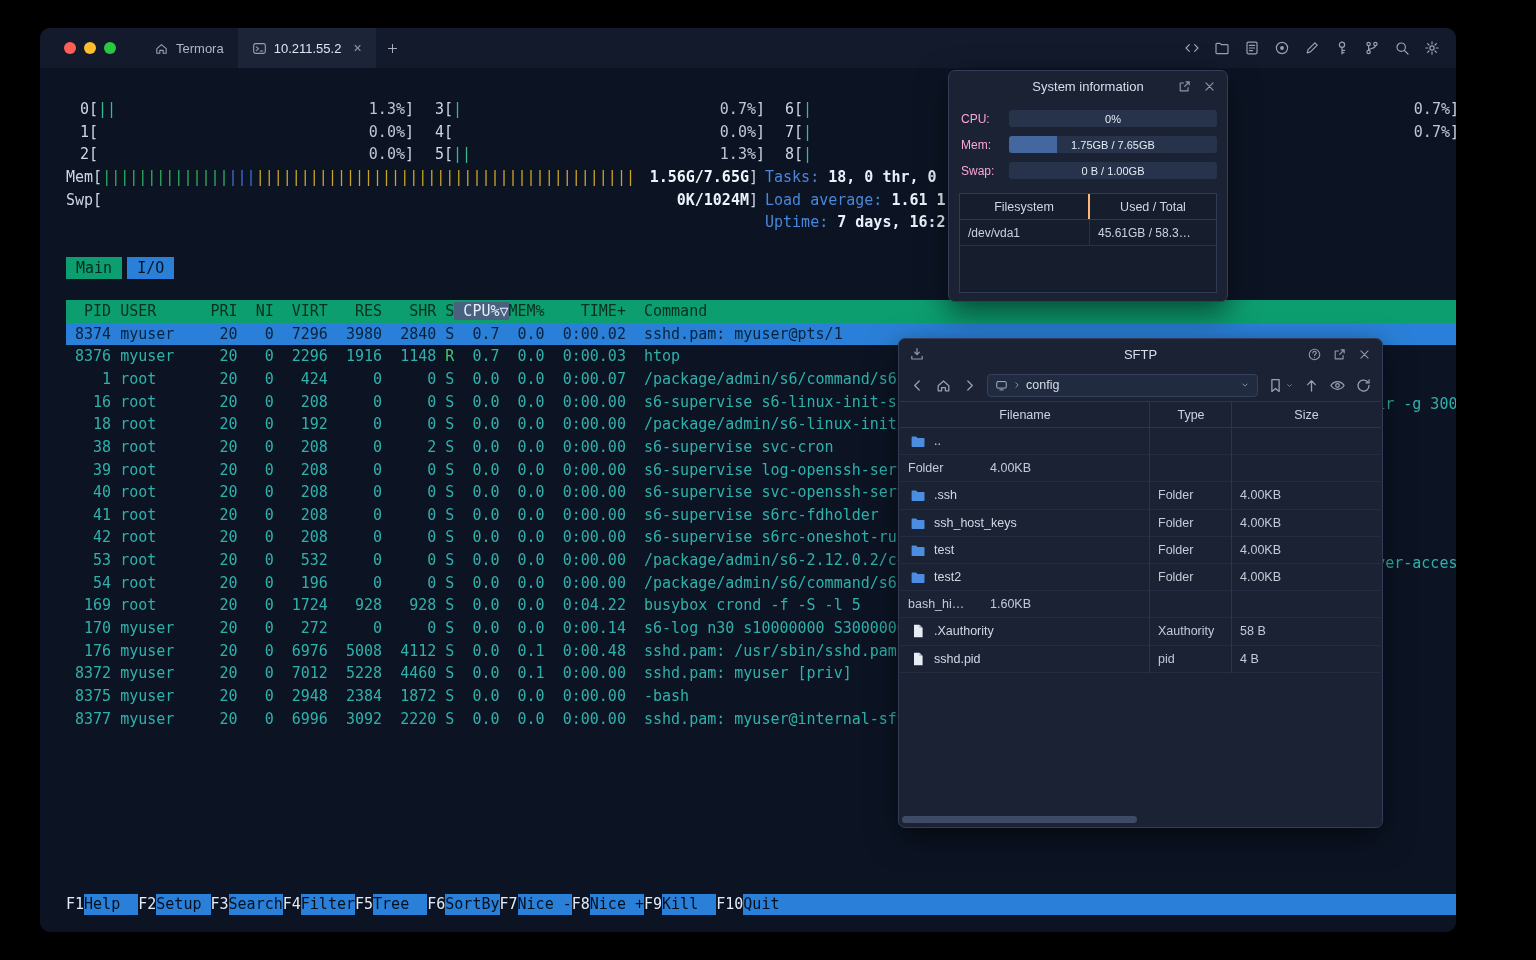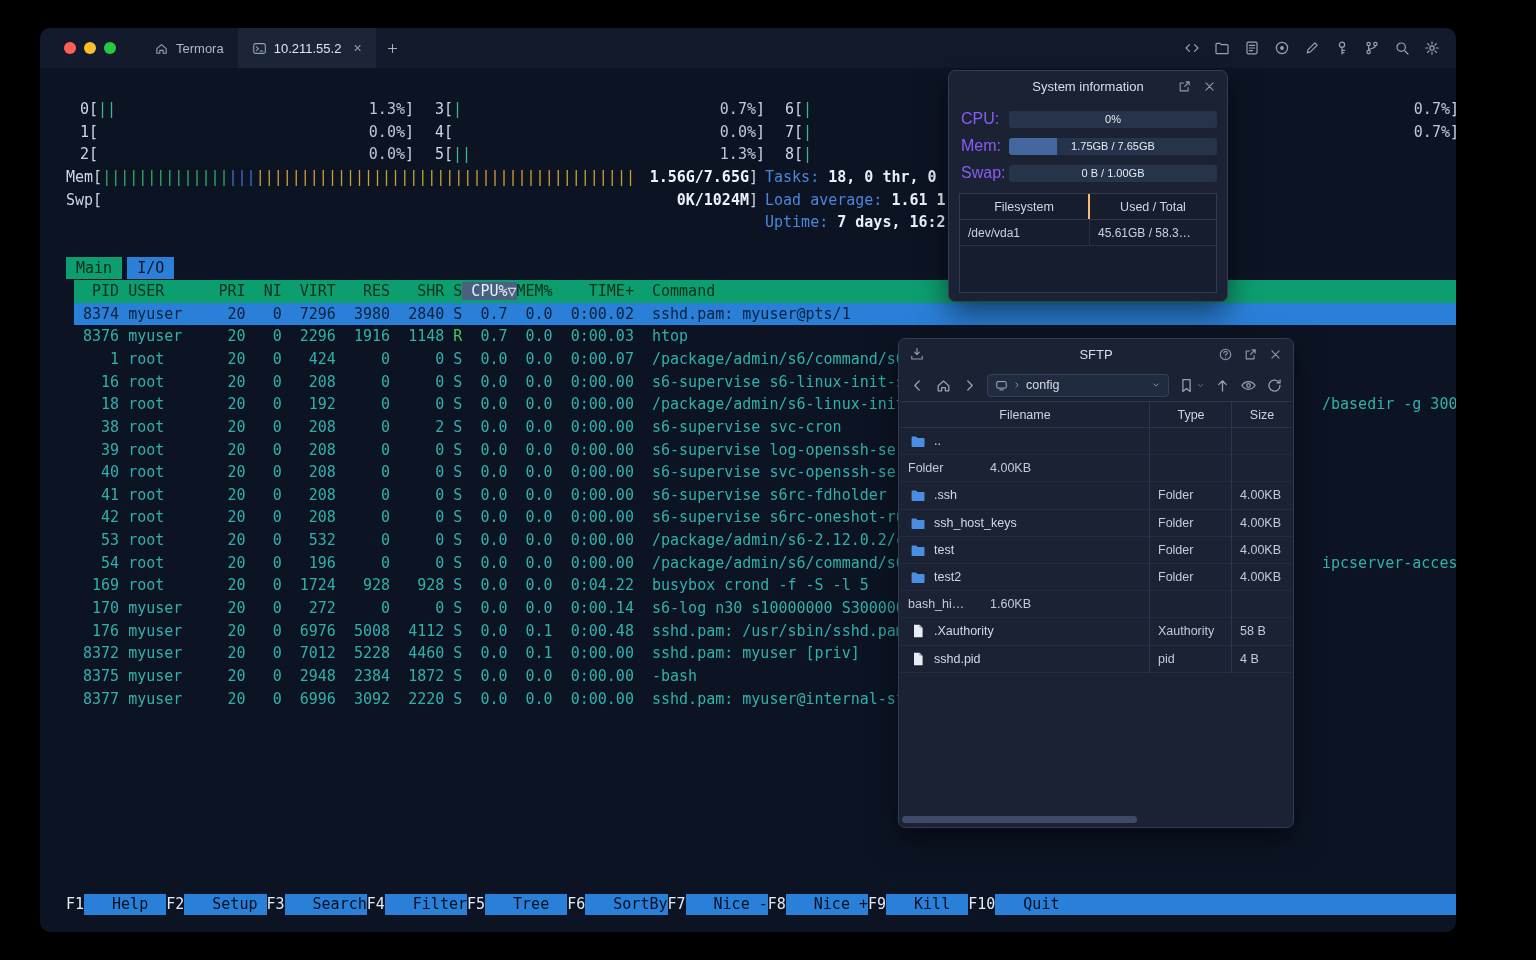--- a/index.html
+++ b/index.html
@@ -30,59 +30,59 @@
   .mlb{color:#cdd7e5;}
   .mbars{color:#38b98e;overflow:hidden;}
   .msp{flex:1;}
   .mpct{color:#bcc6d5;}
   .mval{color:#eef4fc;font-weight:bold;}
   .slabel{color:#4a86d9;text-align:center;}
   .sval{color:#e9f0fa;font-weight:bold;}
   .vtabs{position:absolute;left:26px;top:229px;display:flex;gap:5px;}
   .vtab{font:15px/22px "DejaVu Sans Mono",monospace;padding:0 10px;background:#2a80d8;color:#06131f;}
   .vtab.active{background:#0d9e6f;color:#062a1e;}
-  .phead,.prow{position:absolute;left:34px;width:1404px;height:22.65px;white-space:pre;font:15px/22.65px "DejaVu Sans Mono",monospace;}
+  .phead,.prow{position:absolute;left:26px;width:1404px;height:22.65px;white-space:pre;font:15px/22.65px "DejaVu Sans Mono",monospace;margin-top:20px;}
   .phead{top:251.95px;background:#0d9e6f;color:#07301f;}
   .sortcol{background:#47617e;color:#e6edf7;}
   .prow{color:#2fb1ab;}
   .prow .st.run{color:#43c66b;}
   .prow.sel{background:#2a80d8;}
   .prow.sel span{color:#08223c;}
   .frag{position:absolute;left:1282px;white-space:pre;font:15px/22.65px "DejaVu Sans Mono",monospace;color:#2fb1ab;}
   .fkeys{position:absolute;left:26px;top:866px;width:1404px;display:flex;font:15px/21px "DejaVu Sans Mono",monospace;}
   .fkey-key{color:#e3ebf6;white-space:pre;}
-  .fkey-label{background:#2a80d8;color:#04101e;white-space:pre;padding-left:28px;}
+  .fkey-label{background:#2a80d8;color:#04101e;white-space:pre;}
   .fkey-label.last{flex:1;}
 
   
   .panel{position:absolute;background:#1a2234;border:1px solid #313d58;border-radius:7px;box-shadow:0 10px 30px rgba(0,0,0,.55);color:#d4dbe7;z-index:10;}
   .p-title{position:relative;height:30px;display:flex;align-items:center;justify-content:center;font-size:13px;color:#d8dfea;}
   .p-actions{position:absolute;right:10px;top:0;height:30px;display:flex;align-items:center;gap:10px;color:#8e99ae;}
   .p-actions span{width:15px;height:15px;display:block;}
   .p-left{position:absolute;left:10px;top:0;height:30px;display:flex;align-items:center;color:#8e99ae;}
   .p-left span{width:16px;height:16px;display:block;}
 
   
   .sysinfo{left:908px;top:42px;width:280px;height:232px;}
   .si-row{display:flex;align-items:center;margin:9px 10px 0 12px;}
-  .si-label{width:48px;font-size:16px;color:#8b5cf6;}
+  .si-label{width:48px;font-size:12px;color:#f9a8d4;}
   .si-bar{position:relative;flex:1;height:17px;background:#27334b;border-radius:3px;overflow:hidden;}
   .si-fill{position:absolute;left:0;top:0;bottom:0;background:#44679f;}
   .si-text{position:absolute;inset:0;display:flex;align-items:center;justify-content:center;font-size:11px;color:#e6ecf5;}
   .fs-table{position:absolute;left:10px;right:10px;top:122px;bottom:8px;border:1px solid #2f3b55;background:#161e2e;overflow:hidden;}
   .fs-head{display:flex;height:26px;border-bottom:1px solid #2f3b55;font-size:12.5px;color:#cfd7e4;}
   .fs-head .fs-c1,.fs-head .fs-c2{display:flex;align-items:center;justify-content:center;}
   .fs-c1{width:130px;border-right:2px solid #fdba74;}
   .fs-c2{flex:1;}
   .fs-row{display:flex;height:26px;border-bottom:1px solid #27324a;font-size:12px;color:#c9d2e0;}
   .fs-row .fs-c1{display:flex;align-items:center;padding-left:8px;border-right:1px solid #27324a;}
   .fs-row .fs-c2{display:flex;align-items:center;padding-left:8px;}
 
   
-  .sftp{left:858px;top:310px;width:396px;height:490px;}
+  .sftp{left:858px;top:310px;width:485px;height:490px;}
   .sftp-nav{display:flex;align-items:center;gap:9px;height:32px;padding:0 10px;color:#97a1b6;}
   .nav-ico{width:17px;height:17px;display:block;}
   .pathbar{flex:1;display:flex;align-items:center;gap:4px;height:23px;background:#212b40;border:1px solid #35415c;border-radius:4px;padding:0 7px;color:#aab3c6;font-size:12.5px;}
   .pathbar .pb-ico{width:13px;height:13px;display:block;}
   .pathbar .tiny{width:10px;height:10px;display:block;}
   .path-seg{color:#d6dde9;}
   .pb-spacer{flex:1;}
   .bm-group{display:flex;align-items:center;gap:1px;}
   .bm-group .tiny{width:9px;height:9px;display:block;}
   .sftp-head{position:absolute;left:1px;right:1px;top:62px;height:27px;display:flex;border-top:1px solid #2a3550;border-bottom:1px solid #2a3550;font-size:12.5px;color:#ccd4e2;}

